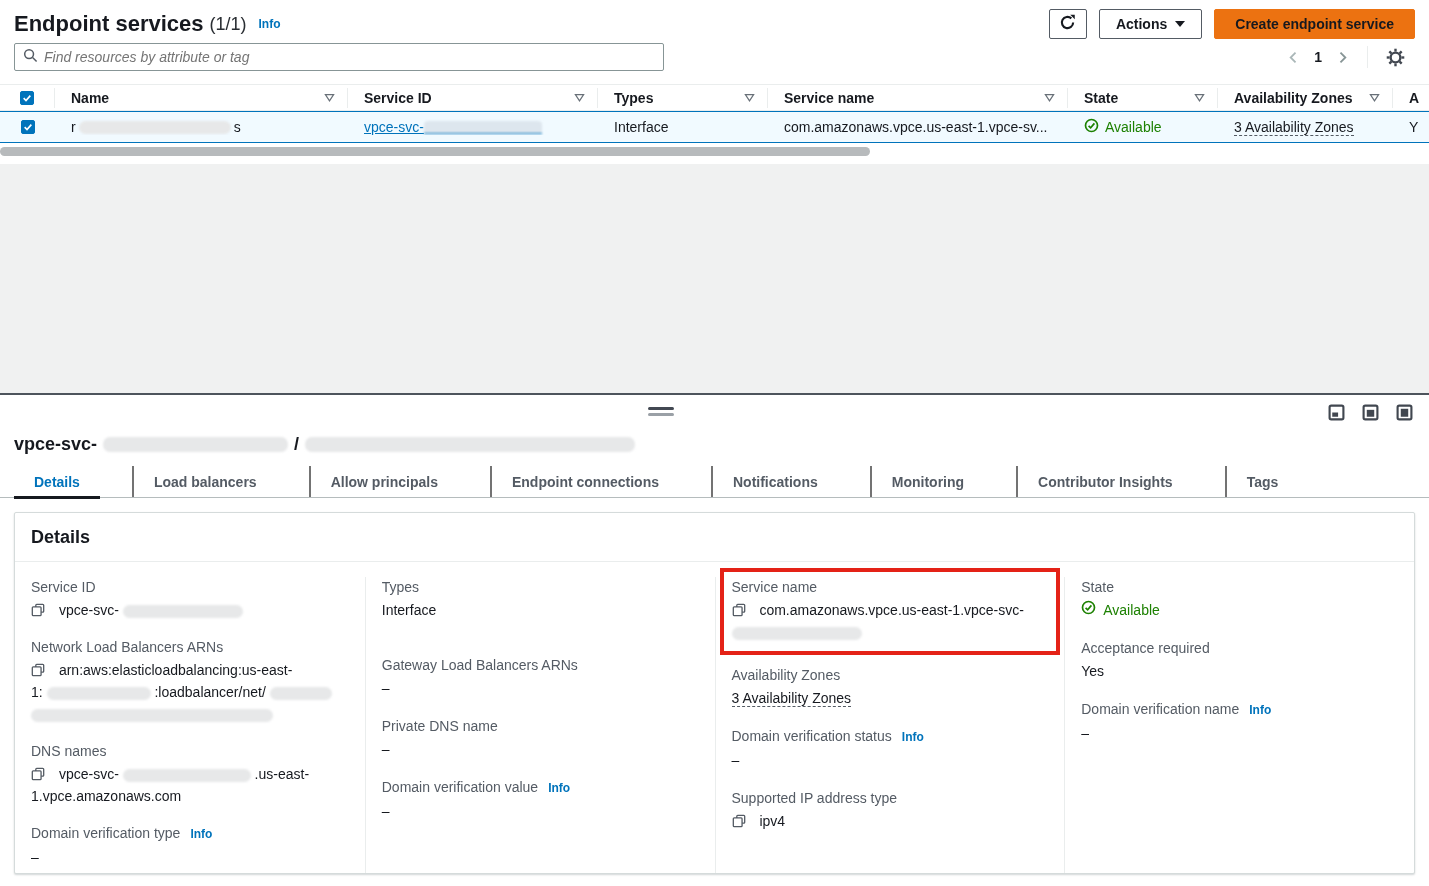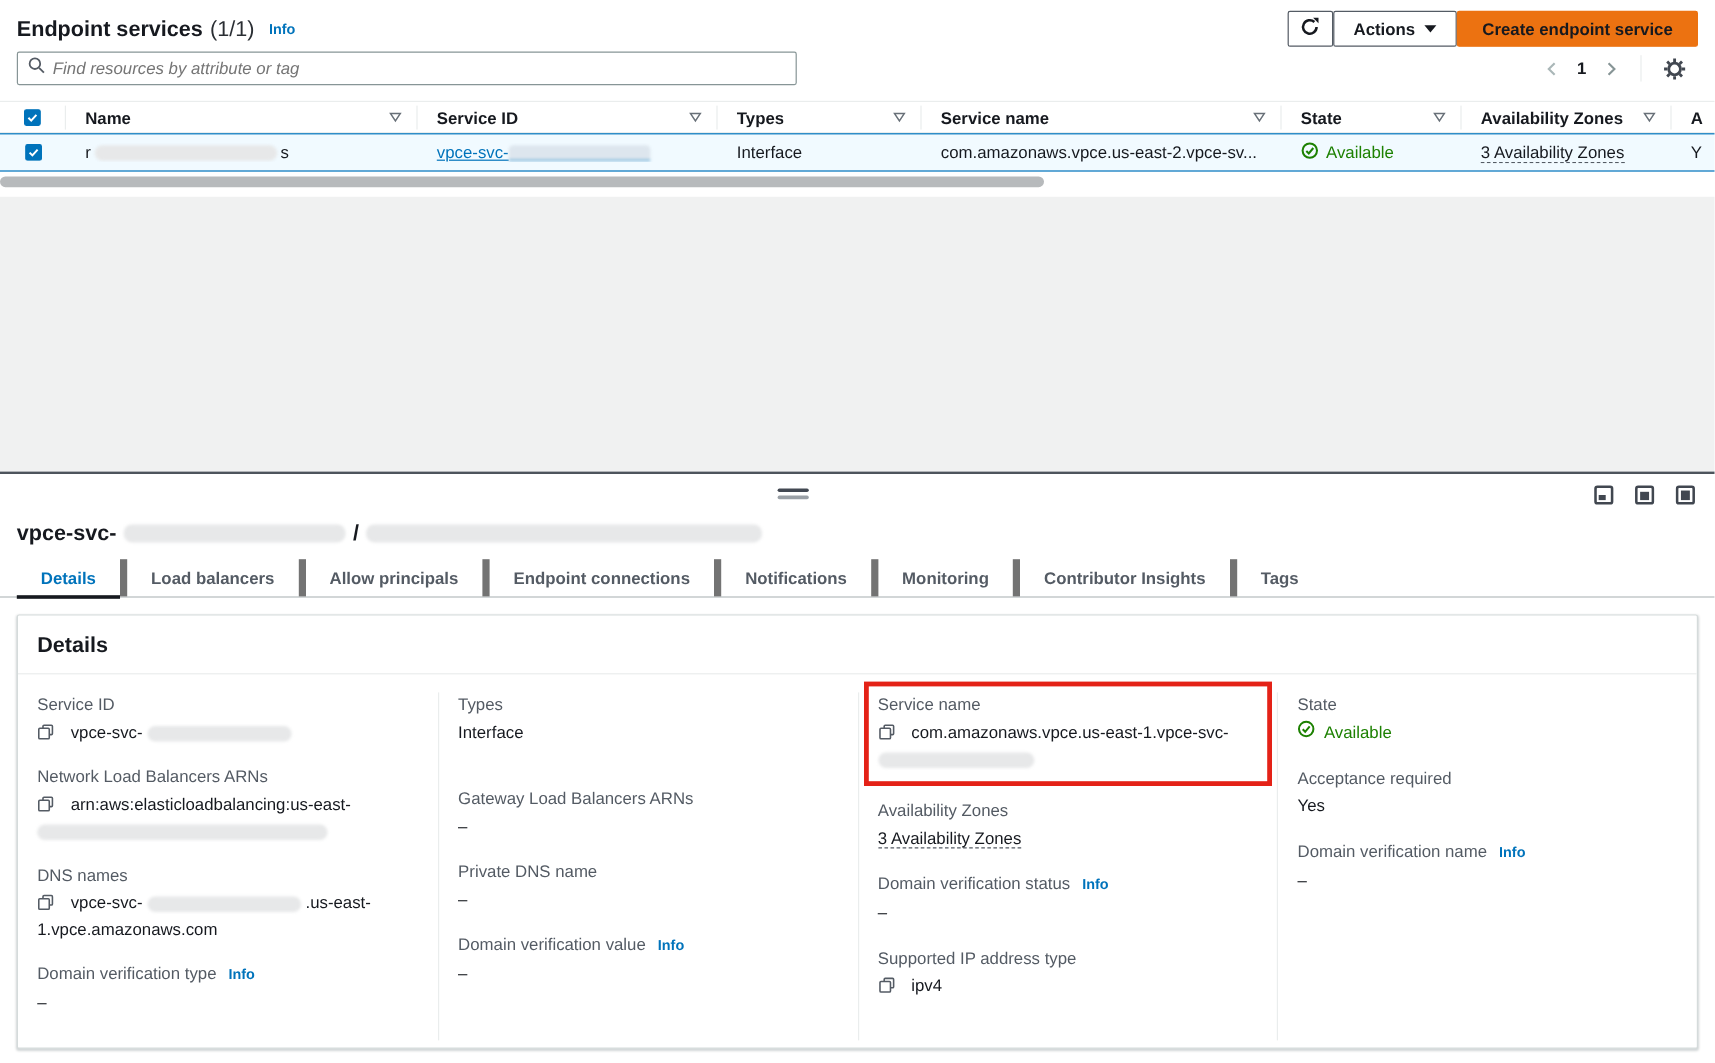--- a/index.html
+++ b/index.html
@@ -1,24 +1,24 @@
 <!DOCTYPE html>
 <html><head>
 <meta charset="utf-8">
 <style>
   * { margin:0; padding:0; box-sizing:border-box; }
   body { font-family:"Liberation Sans", sans-serif; background:#fff; }
   #app { position:relative; width:1429px; height:886px; background:#fff; overflow:hidden; color:#16191f; }
 
   
   .header-row { position:absolute; top:8px; left:14px; right:14px; height:32px; display:flex; align-items:center; }
-  .page-title { font-size:18px; font-weight:700; color:#16191f; }
+  .page-title { font-size:22px; font-weight:700; color:#16191f; }
   .page-count { font-size:18px; font-weight:400; color:#2a2e33; margin-left:6px; }
   .info-link { font-size:12px; font-weight:700; color:#0073bb; margin-left:12px; cursor:pointer; }
-  .header-buttons { margin-left:auto; display:flex; align-items:center;padding-left:36px; }
+  .header-buttons { margin-left:auto; display:flex; gap:12px; align-items:center;padding-left:36px; }
   .btn { height:30px; border:1px solid #545b64; background:#fff; border-radius:2px; font-family:"Liberation Sans",sans-serif;
          font-weight:700; color:#16191f; font-size:14px; padding:0 16px; display:flex; align-items:center; gap:8px; cursor:pointer; }
   .btn-icon { width:38px; justify-content:center; padding:0; }
   .btn-primary { background:#ec7211; border-color:#ec7211; color:#16191f; padding:0 20px; }
   .caret-down { width:0; height:0; border-left:5px solid transparent; border-right:5px solid transparent; border-top:6px solid #16191f; display:inline-block; }
 
   
   .toolbar-row { position:absolute; top:43px; left:14px; right:24px; height:28px; display:flex; align-items:center; }
   .search-box { width:650px; height:28px; border:1px solid #879596; border-radius:2px; background:#fff; display:flex; align-items:center; padding:0 8px; gap:6px; }
   .search-box input { border:none; outline:none; flex:1; font-family:"Liberation Sans",sans-serif; font-style:italic; font-size:14px; color:#545b64; background:transparent; }
@@ -59,21 +59,21 @@
   .drag-handle .bar1 { width:26px; height:3px; border-radius:2px; background:#424852; }
   .drag-handle .bar2 { width:26px; height:3px; border-radius:2px; background:#9aa0a6; margin-top:3px; }
   .panel-controls { position:absolute; top:404px; right:16px; display:flex; gap:17px; }
   .panel-controls span { cursor:pointer; display:flex; }
 
   .panel-title { position:absolute; top:431px; left:14px; height:26px; display:flex; align-items:center; font-size:18px; font-weight:700; color:#16191f; gap:6px; }
   .panel-title .redact { height:15px; }
 
   .tabs-row { position:absolute; top:466px; left:0; width:1429px; height:32px; border-bottom:1px solid #b5bcbd; display:flex; align-items:stretch; padding-left:14px; }
   .tab { display:flex; align-items:center; padding:0 20px; font-size:14px; font-weight:700; color:#545b64; cursor:pointer; position:relative; }
-  .tab + .tab { border-left:6px solid #737373; }
+  .tab + .tab { border-left:2px solid #737373;margin-left:32px; }
   .tab.active { color:#0073bb; }
   .tab.active::after { content:""; position:absolute; left:0; right:0; bottom:-2px; height:3px; background:#16191f; }
 
   
   .card { position:absolute; top:512px; left:14px; width:1401px; height:362px; background:#fff; border:1px solid #d5dbdb;
           border-radius:2px; box-shadow:0 1px 2px rgba(0,28,36,0.18); overflow:hidden; }
   .card-header { height:49px; padding:0 16px; display:flex; align-items:center; border-bottom:1px solid #eaeded; font-size:18px; font-weight:700; color:#16191f; }
   .card-body { display:grid; grid-template-columns:1fr 1fr 1fr 1fr; padding:15px 0 0 0; }
   .dcol { padding:0 16px; min-height:290px; }
   .dcol + .dcol { border-left:1px solid #eaeded; }
@@ -227,21 +227,21 @@
     <div class="td c1">
       <span>r</span>
       <span class="redact" style="width:152px; margin:0 3px;"></span>
       <span>s</span>
     </div>
     <div class="td c2">
       <span class="link">vpce-svc-</span>
       <span class="redact link-r" style="width:118px; border-bottom:1px solid #0073bb; border-radius:4px 4px 0 0;"></span>
     </div>
     <div class="td c3">Interface</div>
-    <div class="td c4">com.amazonaws.vpce.us-east-2.vpce-sv...</div>
+    <div class="td c4">com.amazonaws.vpce.us-east-1.vpce-sv...</div>
     <div class="td c5">
       <span class="status-ok">
         <span>
           <svg width="15" height="15" viewBox="0 0 16 16">
               <circle cx="8" cy="8" r="6.4" fill="none" stroke="#1d8102" stroke-width="1.8"></circle>
               <path d="M4.9 8.3 L7.1 10.5 L11.1 5.7" fill="none" stroke="#1d8102" stroke-width="1.8"></path>
             </svg>
         </span>
         <span>Available</span>
       </span>
@@ -324,20 +324,26 @@
           <div class="f-label">Network Load Balancers ARNs</div>
           <div class="f-value">
             <span class="copy-btn">
               <svg width="14" height="14" viewBox="0 0 16 16">
                   <path d="M5.5 4.5 V2.5 a1 1 0 0 1 1-1 h7 a1 1 0 0 1 1 1 v7 a1 1 0 0 1 -1 1 h-2" fill="none" stroke="#545b64" stroke-width="1.5"></path>
                   <rect x="1.5" y="4.5" width="10" height="10" rx="1" fill="#fff" stroke="#545b64" stroke-width="1.5"></rect>
                 </svg>
             </span>
             <span>arn:aws:elasticloadbalancing:us-east-</span>
             <span class="vline">
+              <span>1:</span>
+              <span class="redact" style="width:104px;"></span>
+              <span>:loadbalancer/net/</span>
+              <span class="redact" style="width:62px;"></span>
+            </span>
+            <span class="vline">
               <span class="redact" style="width:242px;"></span>
             </span>
           </div>
         </div>
         <div class="field">
           <div class="f-label">DNS names</div>
           <div class="f-value">
             <span class="copy-btn">
               <svg width="14" height="14" viewBox="0 0 16 16">
                   <path d="M5.5 4.5 V2.5 a1 1 0 0 1 1-1 h7 a1 1 0 0 1 1 1 v7 a1 1 0 0 1 -1 1 h-2" fill="none" stroke="#545b64" stroke-width="1.5"></path>

